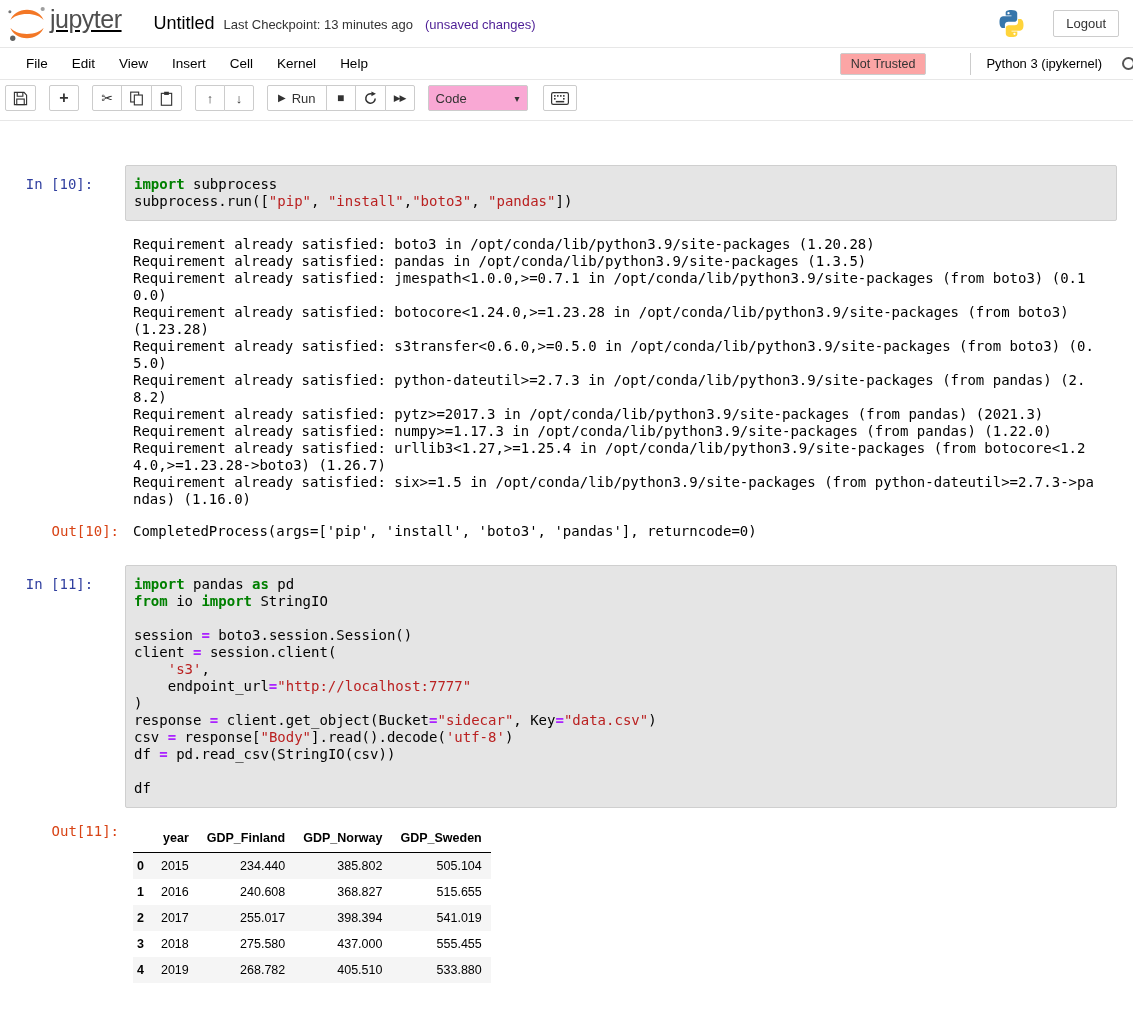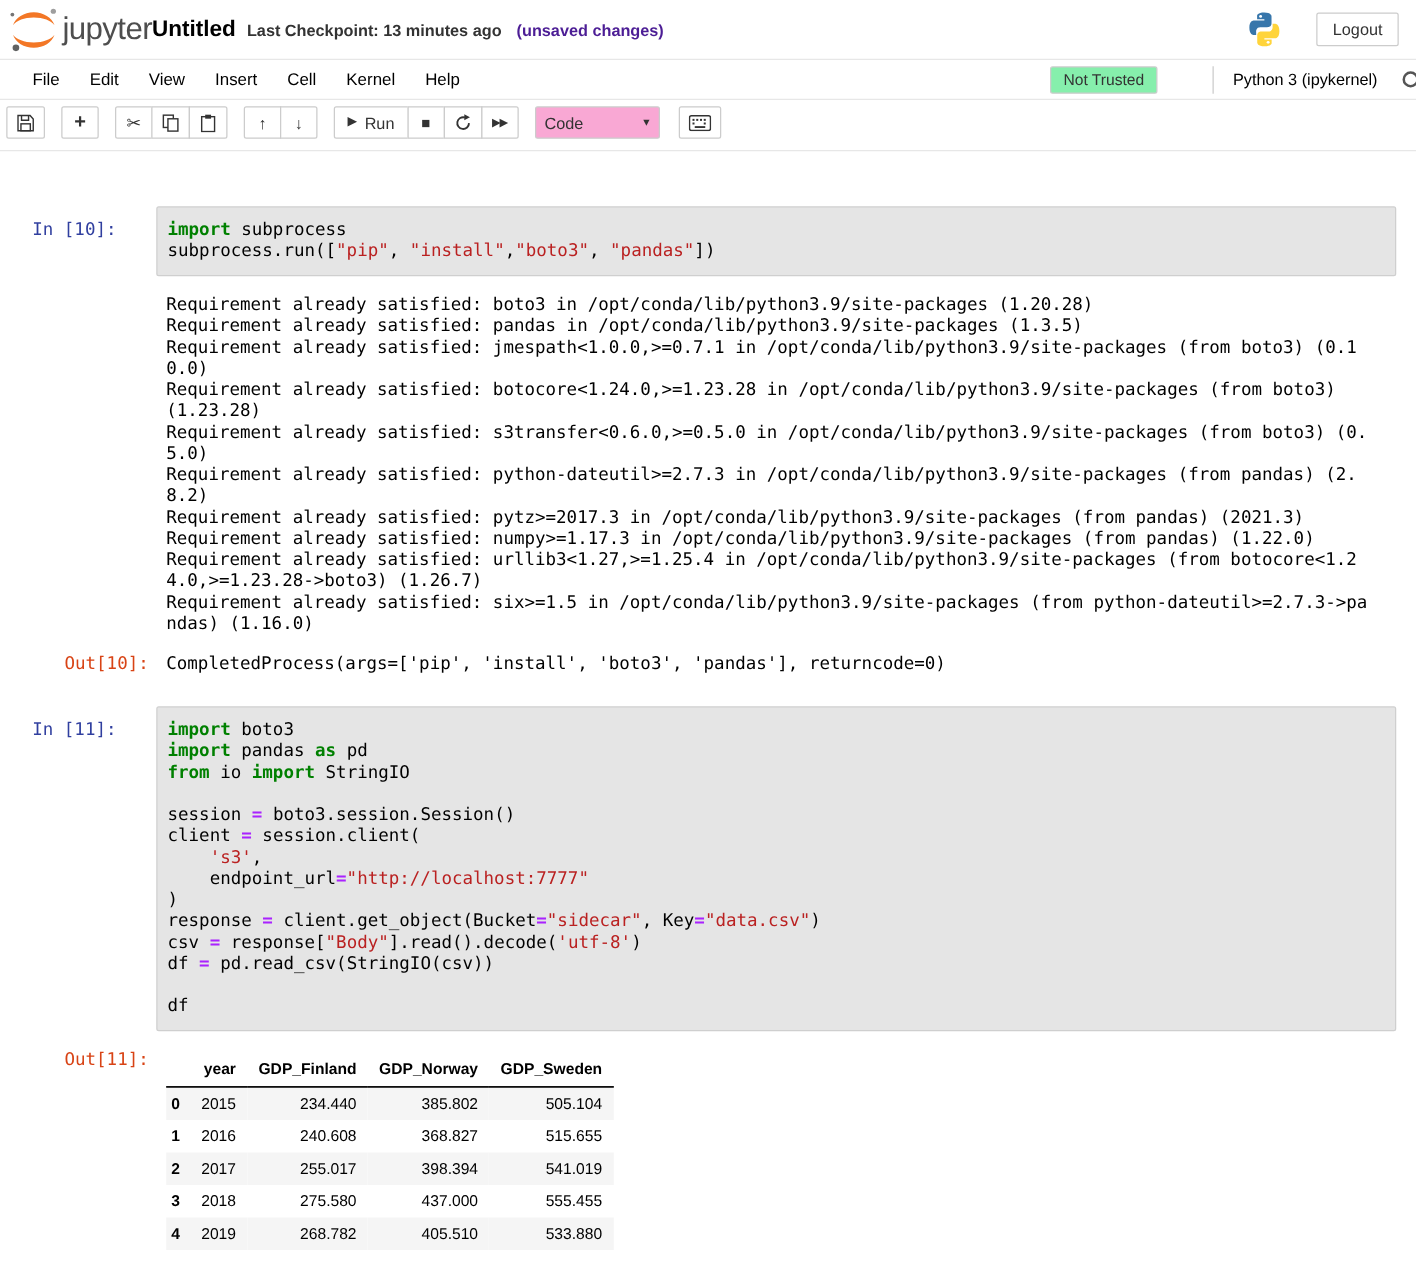--- a/index.html
+++ b/index.html
@@ -5,36 +5,36 @@
   * { margin:0; padding:0; box-sizing:border-box; }
   html,body { background:#fff; }
   body {
     width:1133px; height:1017px; overflow:hidden; position:relative;
     font-family:"Liberation Sans", sans-serif; color:#000;
   }
   button { font-family:inherit; cursor:pointer; }
 
   
   #header { height:48px; display:flex; align-items:center; padding:0 14px 0 6px; border-bottom:1px solid #e7e7e7; }
-  .logo { display:flex; align-items:center; cursor:pointer; }
+  .logo { display:flex; align-items:flex-start; cursor:pointer;text-decoration:underline; }
   .logo-text { font-size:25px; color:#4e4e4e; letter-spacing:-0.5px; margin-left:2px; }
-  .title-area { display:flex; align-items:baseline; margin-left:0;font-weight:bold; }
+  .title-area { display:flex; align-items:baseline; margin-left:32px; }
   #notebook-name { font-size:18px; color:#000; cursor:pointer; }
   .checkpoint { font-size:13px; color:#333; margin-left:9px; }
   .autosave { font-size:13px; color:#4c1d95; margin-left:12px; }
   .header-right { margin-left:auto; display:flex; align-items:center; }
   .logout { margin-left:26px; padding:5px 12px; font-size:13px; color:#333;
             background:#fff; border:1px solid #ccc; border-radius:2px; }
 
   
   #menubar { height:32px; display:flex; align-items:center; padding-left:14px; border-bottom:1px solid #e7e7e7;gap:37px; }
   .menu-items { display:flex; height:100%; align-items:center; }
   .menu-item { padding:7px 12px; font-size:13.5px; cursor:pointer; }
   .menu-right { margin-left:auto; display:flex; align-items:center; }
-  .not-trusted { font-size:12.5px; padding:3px 10px; color:#333; background:#86efac;
+  .not-trusted { font-size:12.5px; padding:3px 10px; color:#333; background:#fca5a5;
                  border:1px solid #ccc; border-radius:2px; margin-right:44px; cursor:default; }
   .kernel-sep { width:1px; height:22px; background:#ccc; margin-right:15px; }
   .kernel-name { font-size:13px; margin-right:20px; }
   .kernel-indicator { width:13px; height:13px; border:2px solid #555; border-radius:50%; flex:none; margin-right:-2px; }
 
   
   #toolbar { padding:5px 0 9px 5px; border-bottom:1px solid #e7e7e7; display:flex; align-items:center; }
   .btn-group { display:inline-flex; margin-right:13px; }
   .tb-btn { height:26px; min-width:30px; padding:0 7px; background:#fff; border:1px solid #ccc;
             border-radius:2px; display:inline-flex; align-items:center; justify-content:center;
@@ -245,21 +245,20 @@
         <div class="prompt out-prompt">Out[10]:</div>
         <div class="out-text">CompletedProcess(args=['pip', 'install', 'boto3', 'pandas'], returncode=0)</div>
       </div>
     </div>
 
     <div class="cell">
       <div class="row input-row">
         <div class="prompt in-prompt">In [11]:</div>
         <div class="input-area">
           <div class="code">
-              <div class="cm-line"><span class="tk-kw">import</span><span class="tk-pl"> boto3</span></div>
               <div class="cm-line"><span class="tk-kw">import</span><span class="tk-pl"> pandas </span><span class="tk-kw">as</span><span class="tk-pl"> pd</span></div>
               <div class="cm-line"><span class="tk-kw">from</span><span class="tk-pl"> io </span><span class="tk-kw">import</span><span class="tk-pl"> StringIO</span></div>
               <div class="cm-line"></div>
               <div class="cm-line"><span class="tk-pl">session </span><span class="tk-op">=</span><span class="tk-pl"> boto3.session.Session()</span></div>
               <div class="cm-line"><span class="tk-pl">client </span><span class="tk-op">=</span><span class="tk-pl"> session.client(</span></div>
               <div class="cm-line"><span class="tk-pl">    </span><span class="tk-str">'s3'</span><span class="tk-pl">,</span></div>
               <div class="cm-line"><span class="tk-pl">    endpoint_url</span><span class="tk-op">=</span><span class="tk-str">"http://localhost:7777"</span></div>
               <div class="cm-line"><span class="tk-pl">)</span></div>
               <div class="cm-line"><span class="tk-pl">response </span><span class="tk-op">=</span><span class="tk-pl"> client.get_object(Bucket</span><span class="tk-op">=</span><span class="tk-str">"sidecar"</span><span class="tk-pl">, Key</span><span class="tk-op">=</span><span class="tk-str">"data.csv"</span><span class="tk-pl">)</span></div>
               <div class="cm-line"><span class="tk-pl">csv </span><span class="tk-op">=</span><span class="tk-pl"> response[</span><span class="tk-str">"Body"</span><span class="tk-pl">].read().decode(</span><span class="tk-str">'utf-8'</span><span class="tk-pl">)</span></div>

